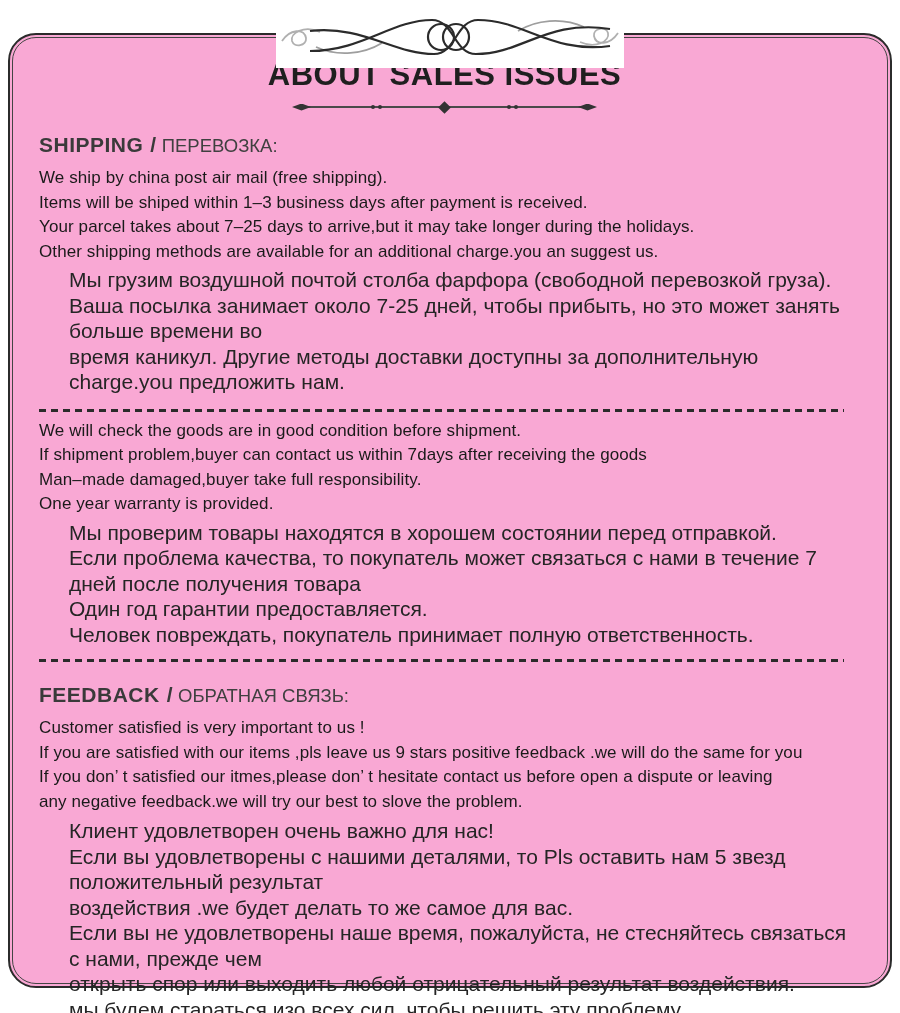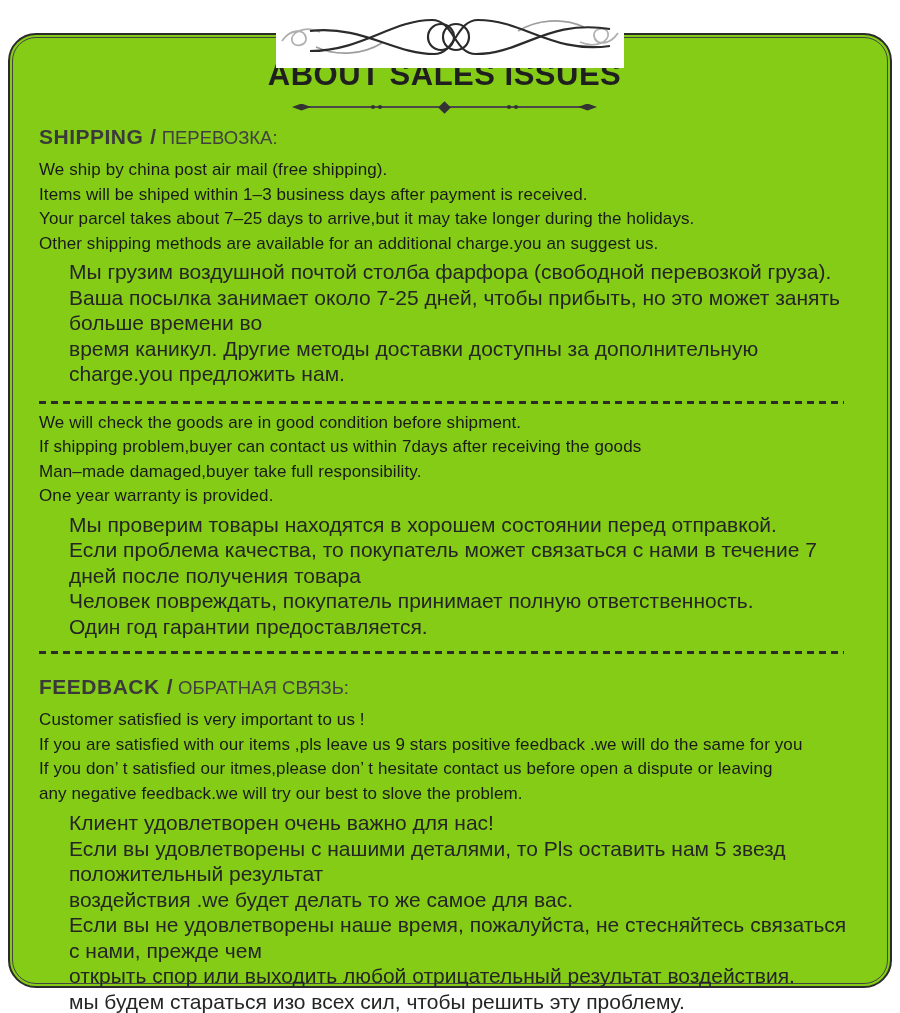--- a/index.html
+++ b/index.html
@@ -4,21 +4,21 @@
 <style>
   * { margin: 0; padding: 0; box-sizing: border-box; }
   html, body { width: 900px; height: 1013px; background: #ffffff; overflow: hidden; }
   body { font-family: "Liberation Sans", "DejaVu Sans", sans-serif; position: relative; }
 
   .frame {
     position: absolute;
     left: 8px; top: 33px; right: 8px; bottom: 25px;
     border: 2.5px solid #2b2b2b;
     border-radius: 28px;
-    background: #84cc16;
+    background: #f9a8d4;
   }
   .frame::before {
     content: "";
     position: absolute; inset: 2px;
     border: 1px solid #444444;
     border-radius: 24px;
     pointer-events: none;
   }
 
   .ornament {
@@ -62,21 +62,21 @@
   .td-diamond {
     position: absolute; top: 0.5px; left: 50%; margin-left: -4.5px;
     width: 9px; height: 9px; background: #333333;
     transform: rotate(45deg);
   }
   .td-dots { position: absolute; top: 3px; display: flex; gap: 3px; }
   .td-dots.d1 { left: 26%; }
   .td-dots.d2 { right: 26%; }
   .td-dots span { width: 4px; height: 4px; border-radius: 50%; background: #333333; display: block; }
 
-  .sec-heading { margin-top: 12px; font-size: 21px; line-height: 26px; color: #3a3a3a; }
+  .sec-heading { margin-top: 20px; font-size: 21px; line-height: 26px; color: #3a3a3a; }
   .sec-heading .h-en, .sec-heading .h-sep { font-weight: bold; letter-spacing: 0.5px; }
   .sec-heading .h-sep { margin: 0 5px 0 7px; }
   .sec-heading .h-ru { font-weight: normal; font-size: 18.5px; color: #404040; }
   .sec-heading-w { margin-top: 22px; }
   .sec-heading-f { margin-top: 20px; }
 
   .en-block { margin-top: 7px; }
   .en-block p { font-size: 17px; line-height: 24.5px; color: #1a1a1a; letter-spacing: 0.1px; }
   .ru-block { margin-top: 3px; }
   .ru-block p { font-size: 21px; line-height: 25.5px; color: #252525; margin-left: 30px; }
@@ -140,29 +140,29 @@
         <p>Ваша посылка занимает около 7-25 дней, чтобы прибыть, но это может занять больше времени во</p>
         <p>время каникул. Другие методы доставки доступны за дополнительную charge.you предложить нам.</p>
       </div>
     </section>
 
     <div class="dashed"></div>
 
     <section>
       <div class="en-block">
         <p>We will check the goods are in good condition before shipment.</p>
-        <p>If shipping problem,buyer can contact us within 7days after receiving the goods</p>
+        <p>If shipment problem,buyer can contact us within 7days after receiving the goods</p>
         <p>Man–made damaged,buyer take full responsibility.</p>
         <p>One year warranty is provided.</p>
       </div>
       <div class="ru-block">
         <p>Мы проверим товары находятся в хорошем состоянии перед отправкой.</p>
         <p>Если проблема качества, то покупатель может связаться с нами в течение 7 дней после получения товара</p>
+        <p>Один год гарантии предоставляется.</p>
         <p>Человек повреждать, покупатель принимает полную ответственность.</p>
-        <p>Один год гарантии предоставляется.</p>
       </div>
     </section>
 
     <div class="dashed second"></div>
 
     <section>
       <h2 class="sec-heading sec-heading-f">
         <span class="h-en">FEEDBACK</span><span class="h-sep">/</span><span class="h-ru">ОБРАТНАЯ СВЯЗЬ:</span>
       </h2>
       <div class="en-block">

